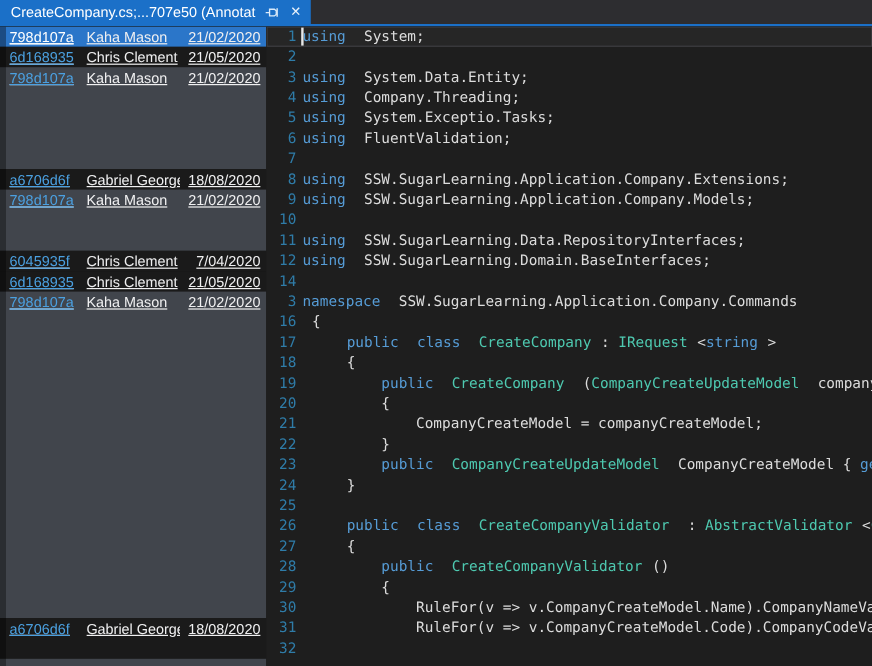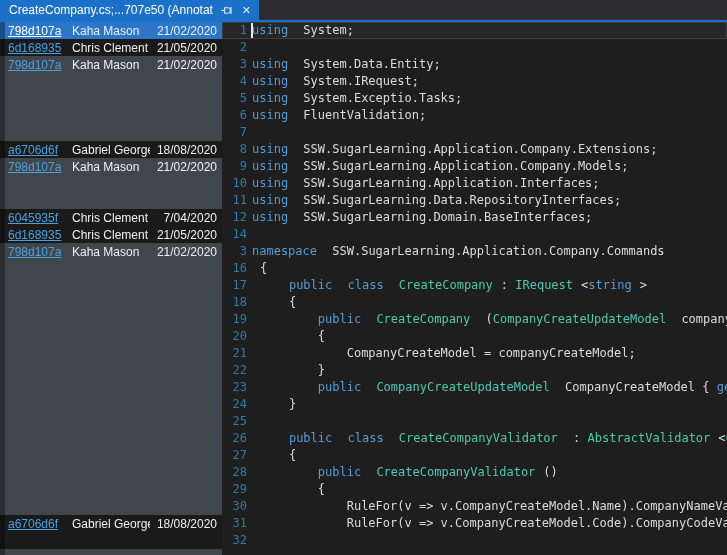--- a/index.html
+++ b/index.html
@@ -29,21 +29,21 @@
 
   
   .annotations{width:222px;flex:none;position:relative;overflow:hidden;background:#1a1a1a;}
   .left-strip{position:absolute;left:0;top:0;width:5px;height:100%;background:rgba(0,0,0,0.35);z-index:5;pointer-events:none;}
   .ablock{overflow:hidden;box-sizing:border-box;}
   .ablock.gray{background:var(--gray_block,#41454c);}
   .ablock.dark{background:var(--dark_block,#1a1a1a);}
   .ablock.selected{background:var(--selection_blue,#2b76c9);}
   .arow{
     display:flex;height:17px;align-items:center;gap:7px;
-    padding:0 5px 0 8px;font-size:12px;color:#f0f0f1;white-space:nowrap;
+    padding:0 5px 0 8px;font-size:12px;color:#f0f0f1;white-space:nowrap;text-decoration:underline;
   }
   .hash{width:57px;flex:none;color:var(--hash_link,#4ba0e0);text-decoration:underline;cursor:pointer;}
   .ablock.selected .hash{color:#ffffff;}
   .author{flex:1;overflow:hidden;}
   .adate{text-align:right;}
 
   
   .editor{
     flex:1;overflow:hidden;position:relative;background:#1e1e1e;
     font-family:"DejaVu Sans Mono","Liberation Mono",monospace;
@@ -145,27 +145,27 @@
     </div>
   </div>
         <div class="ablock gray" style="height: 17px;">
     
   </div>
       </div>
     <div class="editor" id="editor">
         <div class="cline current"><span class="ln">1</span><span class="ctext"><span class="tok-k">using</span><span class="tok-p"> System;</span></span><div class="caret"></div></div>
         <div class="cline"><span class="ln">2</span></div>
         <div class="cline"><span class="ln">3</span><span class="ctext"><span class="tok-k">using</span><span class="tok-p"> System.Data.Entity;</span></span></div>
-        <div class="cline"><span class="ln">4</span><span class="ctext"><span class="tok-k">using</span><span class="tok-p"> System.IRequest;</span></span></div>
+        <div class="cline"><span class="ln">4</span><span class="ctext"><span class="tok-k">using</span><span class="tok-p"> Company.Threading;</span></span></div>
         <div class="cline"><span class="ln">5</span><span class="ctext"><span class="tok-k">using</span><span class="tok-p"> System.Exceptio.Tasks;</span></span></div>
         <div class="cline"><span class="ln">6</span><span class="ctext"><span class="tok-k">using</span><span class="tok-p"> FluentValidation;</span></span></div>
         <div class="cline"><span class="ln">7</span></div>
         <div class="cline"><span class="ln">8</span><span class="ctext"><span class="tok-k">using</span><span class="tok-p"> SSW.SugarLearning.Application.Company.Extensions;</span></span></div>
         <div class="cline"><span class="ln">9</span><span class="ctext"><span class="tok-k">using</span><span class="tok-p"> SSW.SugarLearning.Application.Company.Models;</span></span></div>
-        <div class="cline"><span class="ln">10</span><span class="ctext"><span class="tok-k">using</span><span class="tok-p"> SSW.SugarLearning.Application.Interfaces;</span></span></div>
+        <div class="cline"><span class="ln">10</span></div>
         <div class="cline"><span class="ln">11</span><span class="ctext"><span class="tok-k">using</span><span class="tok-p"> SSW.SugarLearning.Data.RepositoryInterfaces;</span></span></div>
         <div class="cline"><span class="ln">12</span><span class="ctext"><span class="tok-k">using</span><span class="tok-p"> SSW.SugarLearning.Domain.BaseInterfaces;</span></span></div>
         <div class="cline"><span class="ln">14</span><span class="ctext"></span></div>
         <div class="cline"><span class="ln">3</span><span class="ctext"><span class="tok-k">namespace</span><span class="tok-p"> SSW.SugarLearning.Application.Company.Commands</span></span></div>
         <div class="cline"><span class="ln">16</span><span class="ctext"><span class="tok-p">{</span></span></div>
         <div class="cline"><span class="ln">17</span><span class="ctext"><span class="tok-p">    </span><span class="tok-k">public</span><span class="tok-p"> </span><span class="tok-k">class</span><span class="tok-p"> </span><span class="tok-t">CreateCompany</span><span class="tok-p">: </span><span class="tok-t">IRequest</span><span class="tok-p">&lt;</span><span class="tok-k">string</span><span class="tok-p">&gt;</span></span></div>
         <div class="cline"><span class="ln">18</span><span class="ctext"><span class="tok-p">    {</span></span></div>
         <div class="cline"><span class="ln">19</span><span class="ctext"><span class="tok-p">        </span><span class="tok-k">public</span><span class="tok-p"> </span><span class="tok-t">CreateCompany</span><span class="tok-p"> (</span><span class="tok-t">CompanyCreateUpdateModel</span><span class="tok-p"> companyCrea</span></span></div>
         <div class="cline"><span class="ln">20</span><span class="ctext"><span class="tok-p">        {</span></span></div>
         <div class="cline"><span class="ln">21</span><span class="ctext"><span class="tok-p">            CompanyCreateModel = companyCreateModel;</span></span></div>

